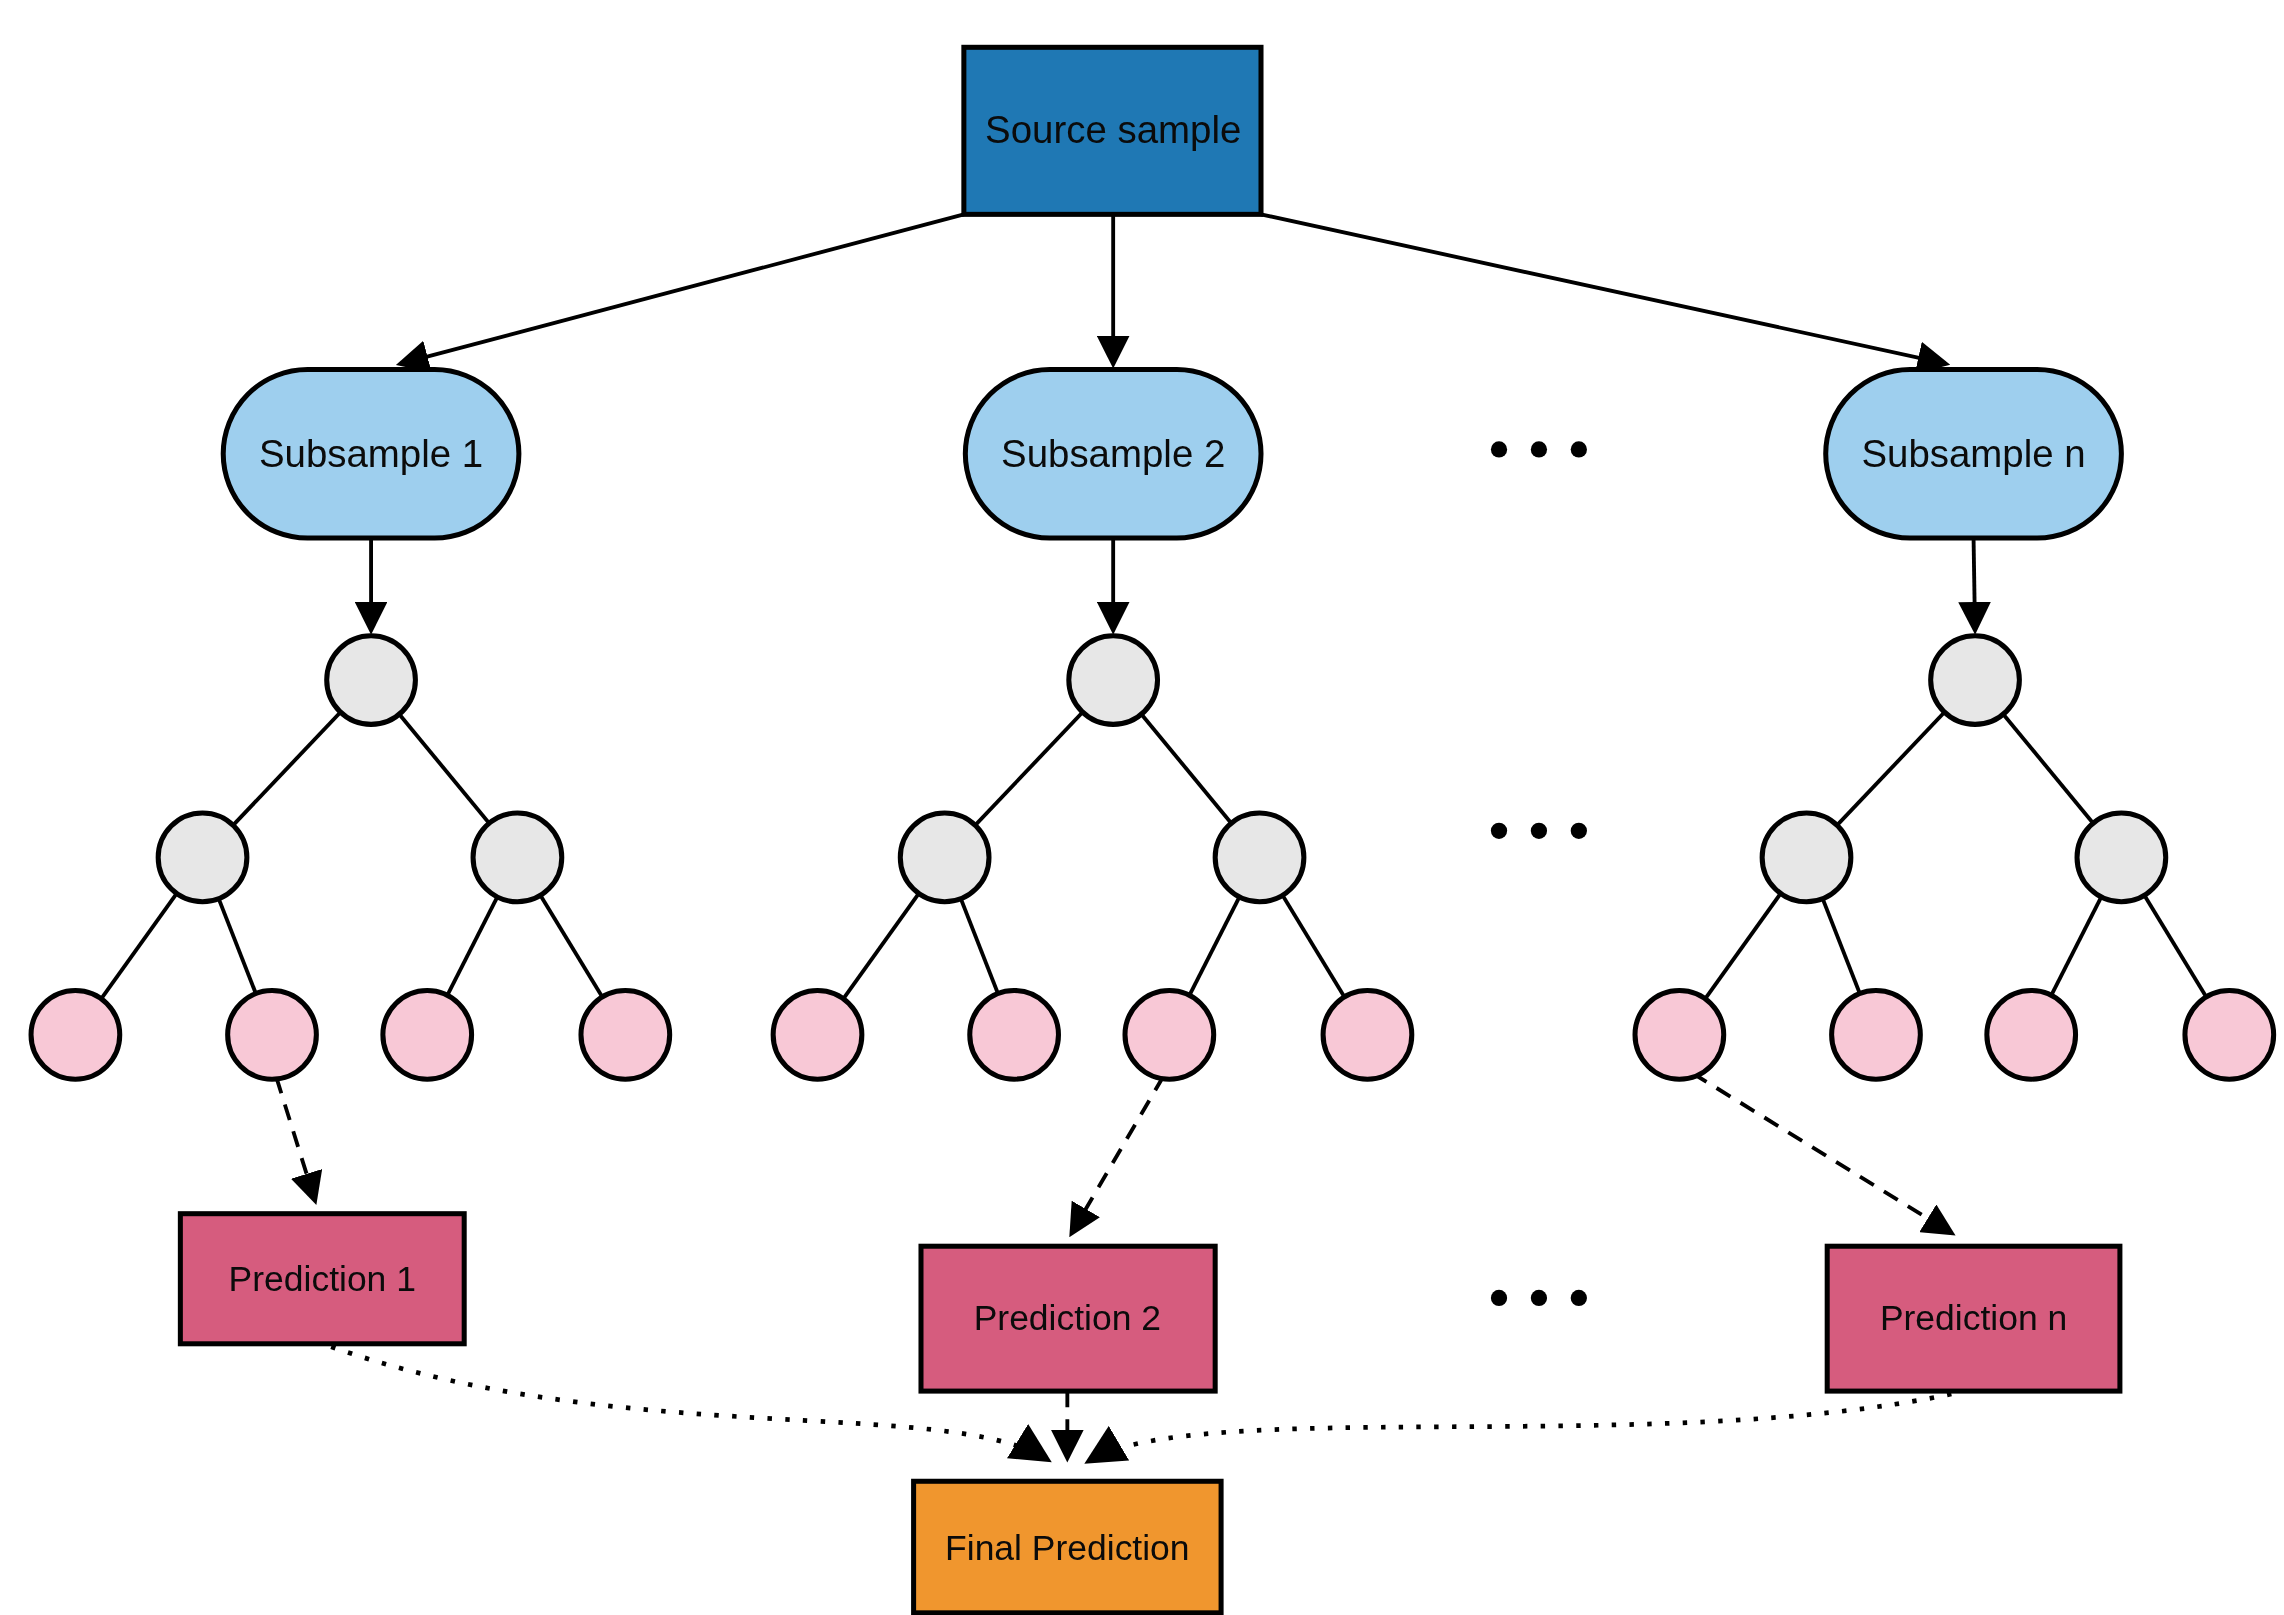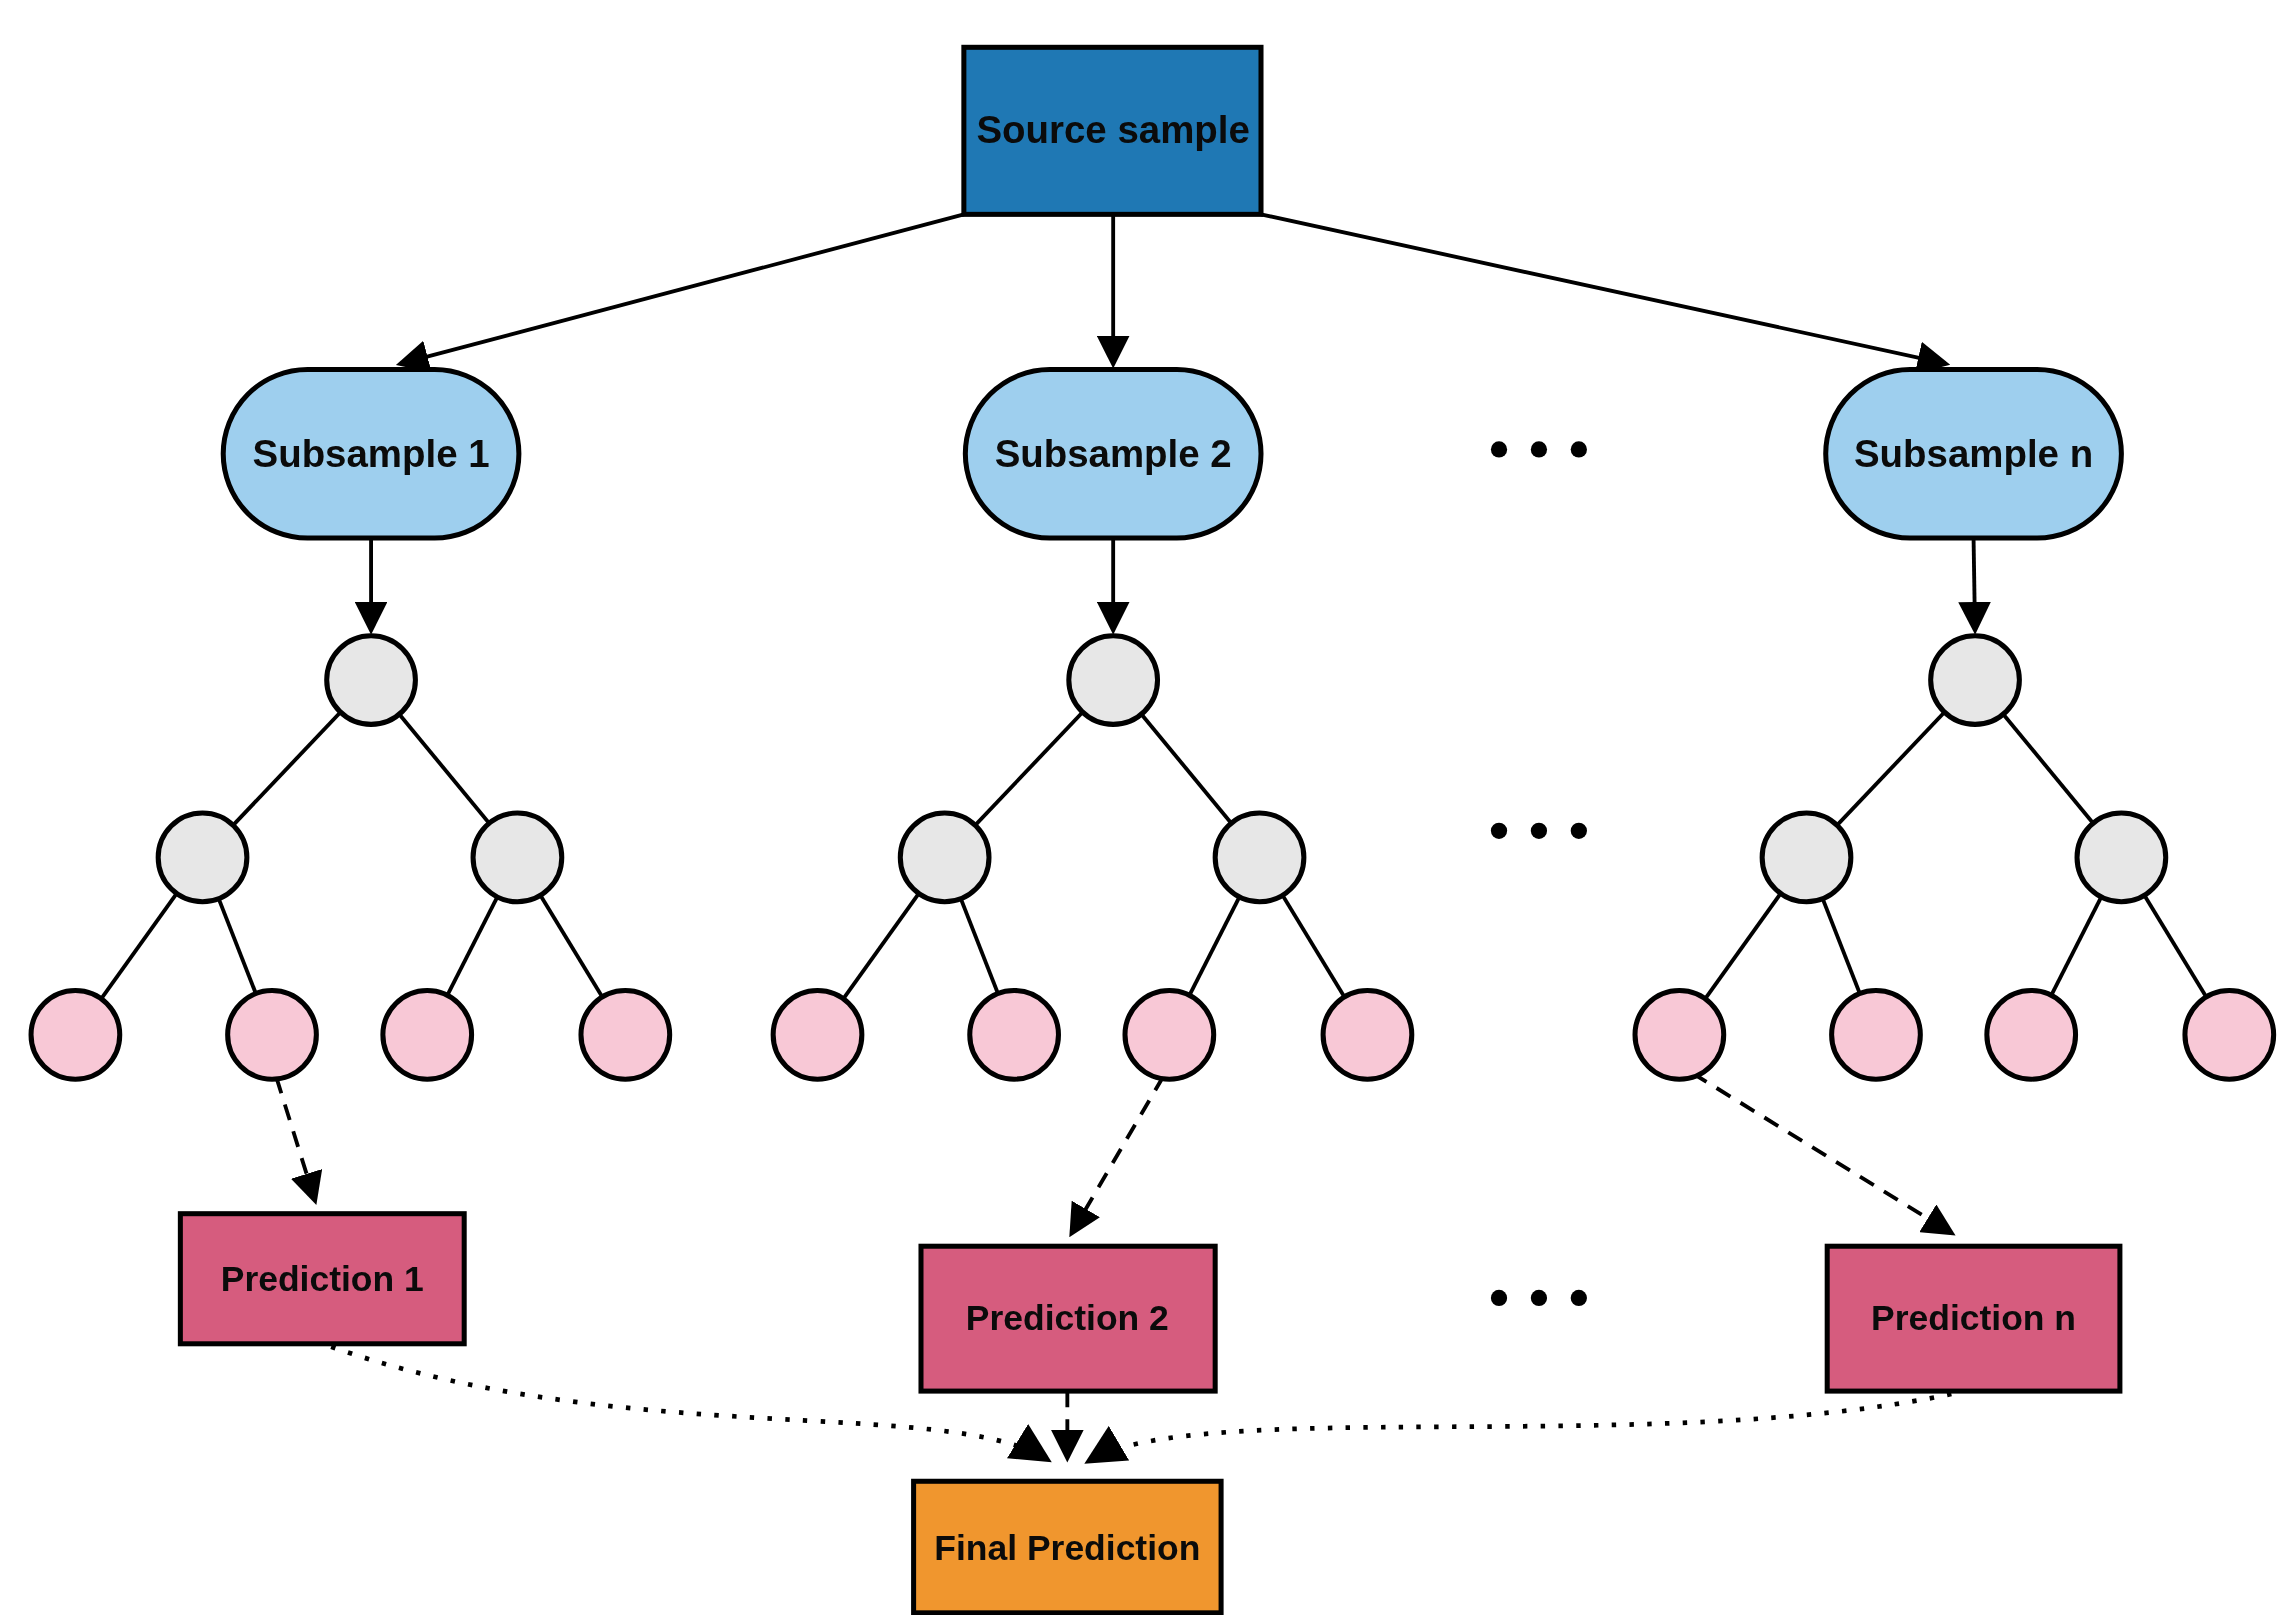--- a/index.html
+++ b/index.html
@@ -1,17 +1,17 @@
 <!DOCTYPE html>
 <html style="font-size:10.4px"><head>
 <meta charset="utf-8">
 <style>
   html, body { margin: 0; padding: 0; background: #ffffff; }
   body { font-family: "Liberation Sans", sans-serif; }
-  .stage { width: 100%; max-width: 2284px; margin: 0 auto; font-weight: bold; }
+  .stage { width: 100%; max-width: 2284px; margin: 0 auto; }
   svg { display: block; width: 100%; height: auto; background: #ffffff; }
   .shape { stroke: #000000; stroke-width: 3.4; }
   .edge { stroke: #000000; stroke-width: 2.6; fill: none; }
   .conn { stroke: #000000; stroke-width: 2.6; fill: none; }
   .dashed { stroke: #000000; stroke-width: 2.6; fill: none; stroke-dasharray: 11 8; }
   .dotted { stroke: #000000; stroke-width: 3.2; fill: none; stroke-dasharray: 3 9; }
   .lbl { fill: #0b0b0b; text-anchor: middle; }
   .lbl-lg { font-size: 26px; }
   .lbl-md { font-size: 24px; }
 </style>

